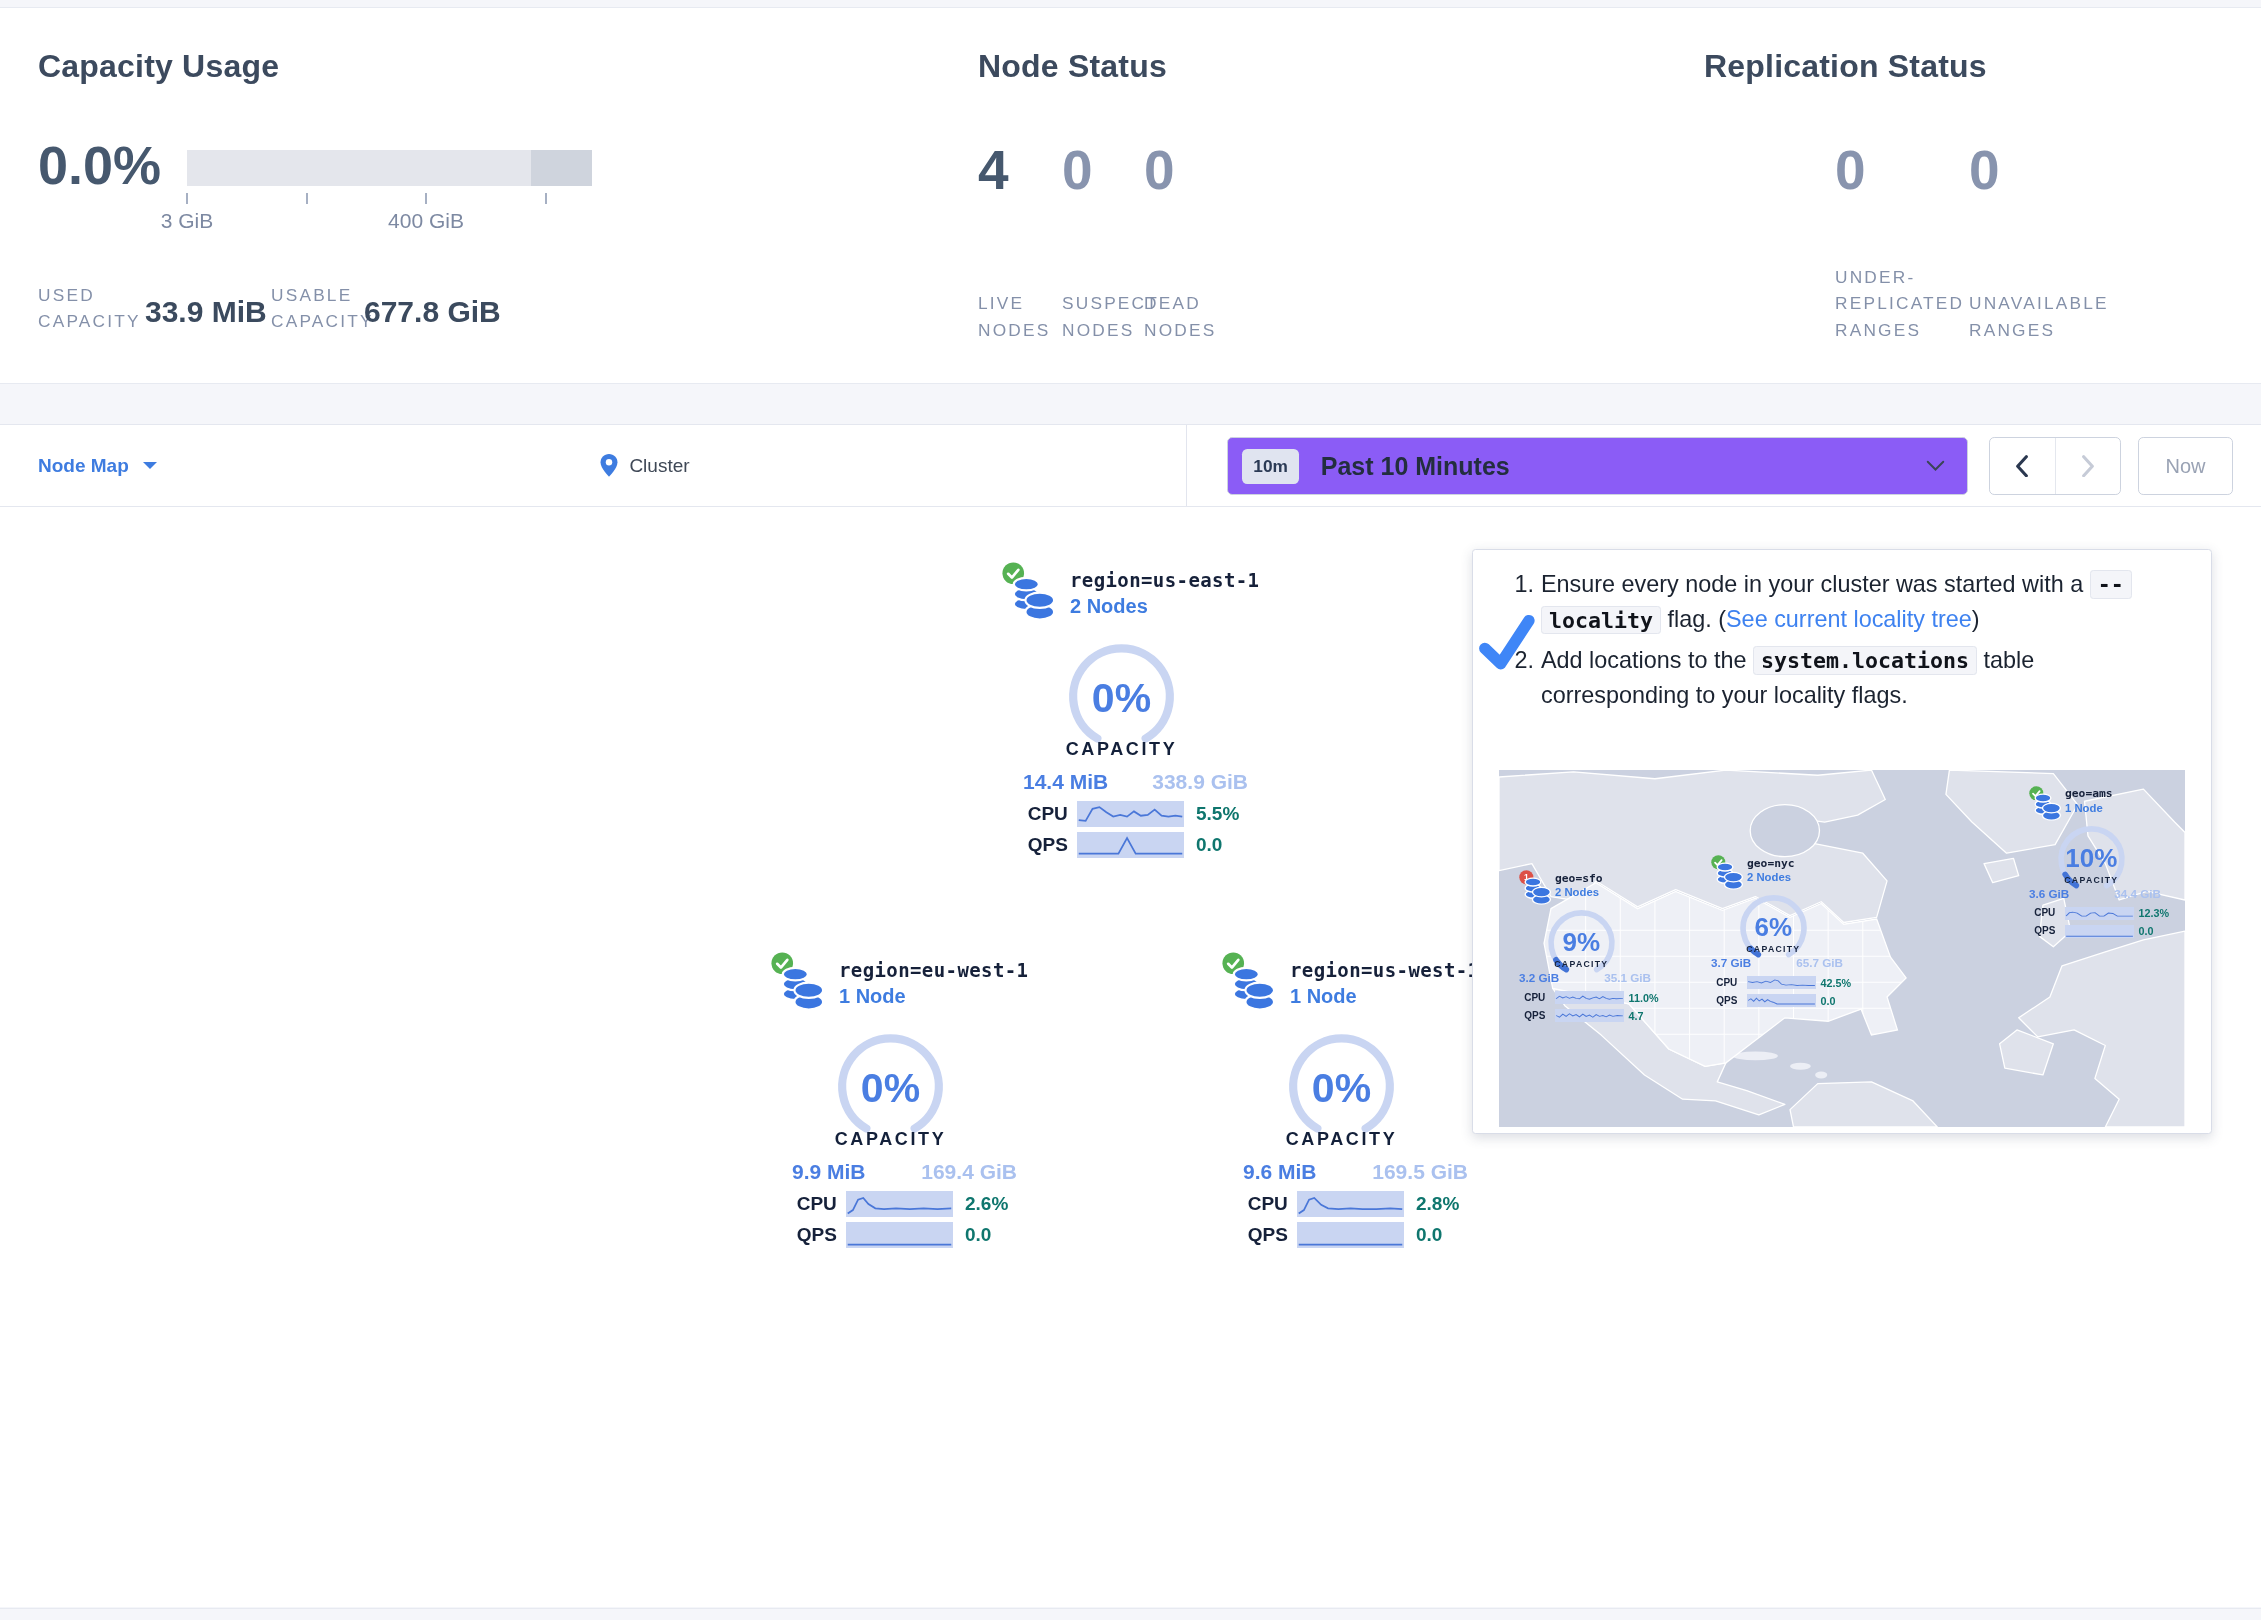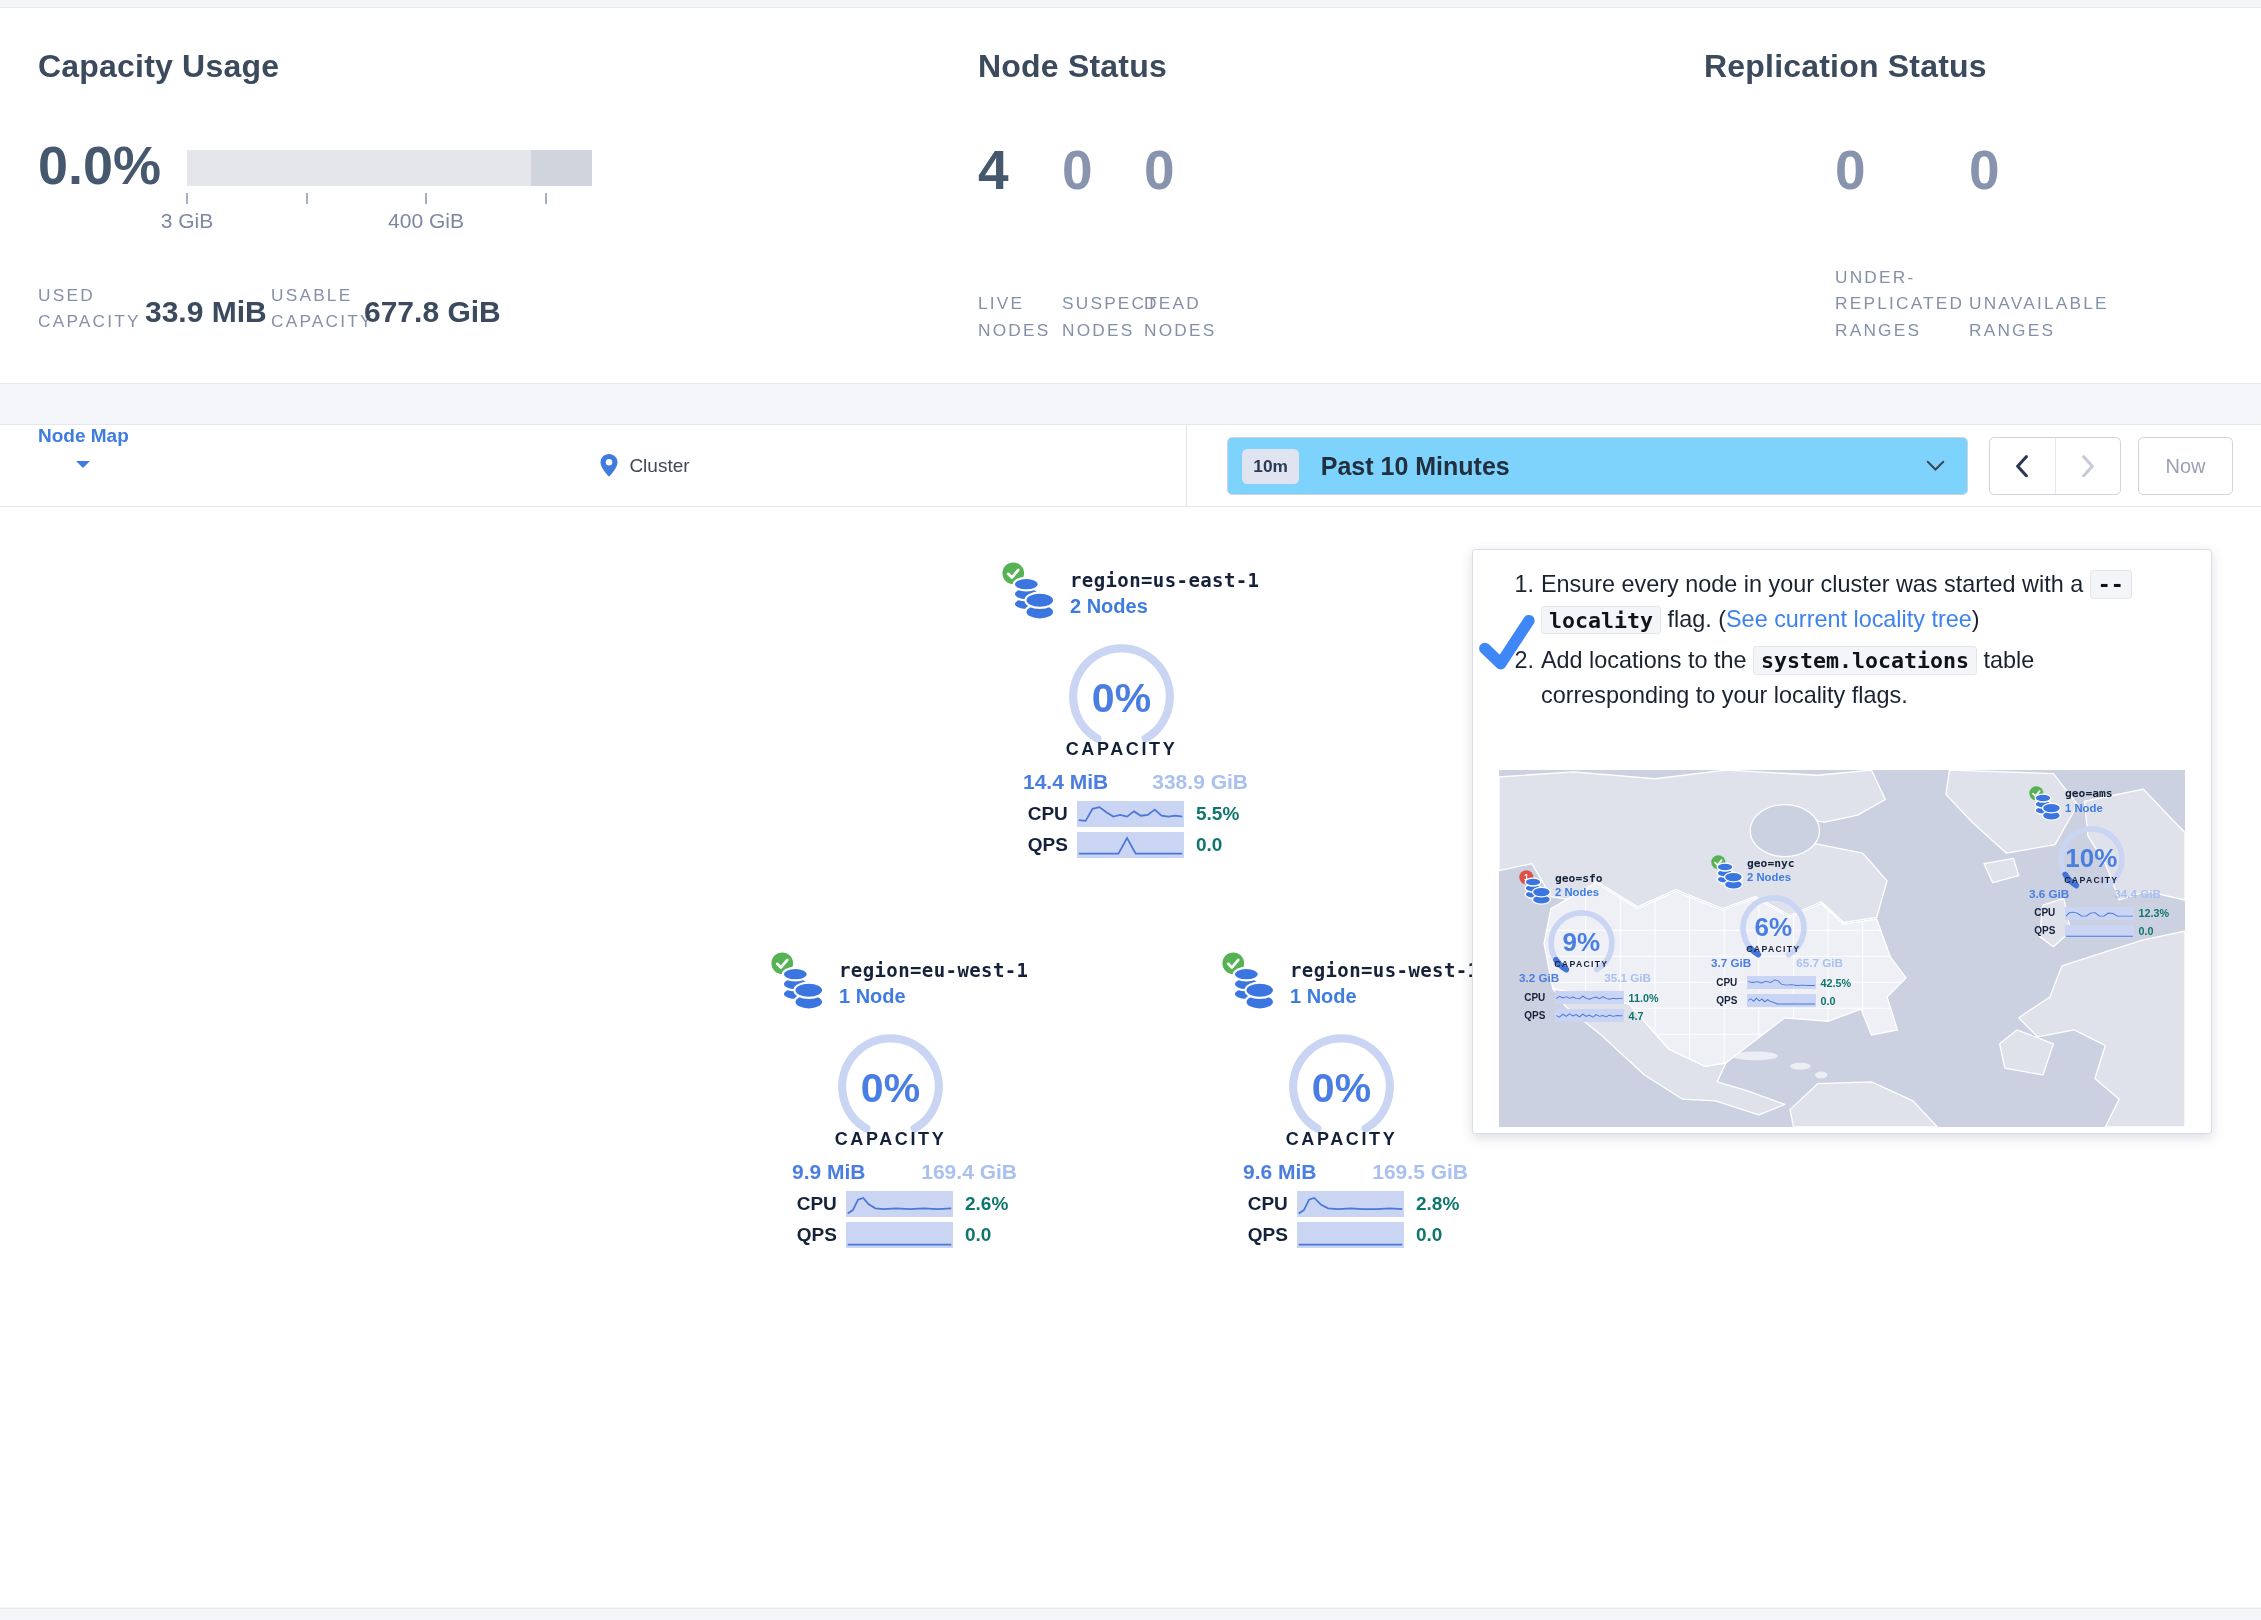--- a/index.html
+++ b/index.html
@@ -18,27 +18,27 @@
   .cap-lbl { position:absolute; top:275px; font-size:17.3px; letter-spacing:2.2px; color:#8490a9; line-height:1.5; }
   .cap-val { position:absolute; top:287px; font-size:30px; font-weight:700; color:#3b4a5e; }
   .stat-cell { position:absolute; top:130px; height:206px; }
   .stat-num { font-size:55px; font-weight:700; color:#46586e; }
   .stat-cell.dim .stat-num { color:#8894ae; }
   .stat-lbl { position:absolute; bottom:0; left:0; font-size:17.3px; letter-spacing:2.2px; color:#8490a9; line-height:1.55; }
 
   
   .toolbar { position:absolute; top:424px; left:0; width:2261px; height:83px; background:#fff;
              border-top:0.9px solid #e4e7ef; border-bottom:0.9px solid #e4e7ef; }
-  .view-select { position:absolute; left:38px; top:0; height:81px; display:flex; align-items:center; gap:14px; cursor:pointer;flex-direction:column; }
+  .view-select { position:absolute; left:38px; top:0; height:81px; display:flex; align-items:center; gap:14px; cursor:pointer; }
   .view-select .vs-label { font-size:19px; font-weight:600; color:#3e7ce0; }
   .caret-down { width:0; height:0; border-left:7px solid transparent; border-right:7px solid transparent; border-top:7.8px solid #3e7ce0; }
   .crumb { position:absolute; left:599px; top:0; height:81px; display:flex; align-items:center; gap:10.4px; }
   .crumb-label { font-size:19px; color:#3f4856; }
   .tb-divider { position:absolute; left:1186px; top:0; width:0.9px; height:81px; background:#e2e5ee; }
-  .time-select { position:absolute; left:1227px; top:12px; width:741px; height:58px; background:#7dd3fc;
+  .time-select { position:absolute; left:1227px; top:12px; width:741px; height:58px; background:#8b5cf6;
                  border:1.7px solid #cdd3df; border-radius:5.2px; display:flex; align-items:center; }
   .time-badge { margin-left:14px; padding:7px 11.3px; border-radius:5.2px; background:#e0e4f0; font-size:17.3px; font-weight:700; color:#2b3a55; }
   .time-label { margin-left:21.6px; font-size:25px; font-weight:600; color:#232e3e; }
   .time-chevron { margin-left:auto; margin-right:22.5px; }
   .pager { position:absolute; left:1989px; top:12px; width:132px; height:58px; border:1.7px solid #cdd3df; border-radius:5.2px; background:#fff; display:flex; }
   .pg { flex:1; display:flex; align-items:center; justify-content:center; cursor:pointer; }
   .pg + .pg { border-left:1.7px solid #e4e7ee; }
   .now-btn { position:absolute; left:2138px; top:12px; width:95px; height:58px; border:1.7px solid #cdd3df; border-radius:5.2px;
              background:#fff; font-size:20px; color:#99a2b4; display:flex; align-items:center; justify-content:center; cursor:pointer; }
 

